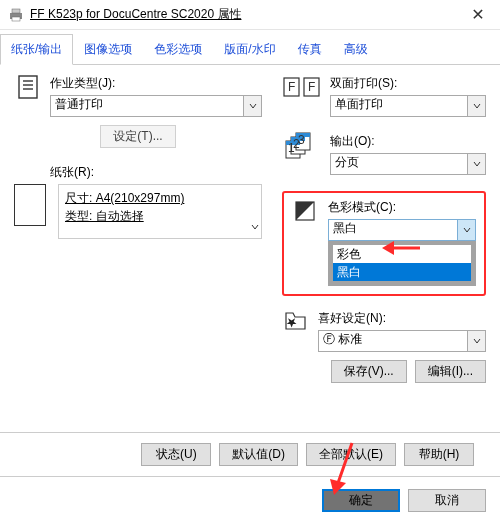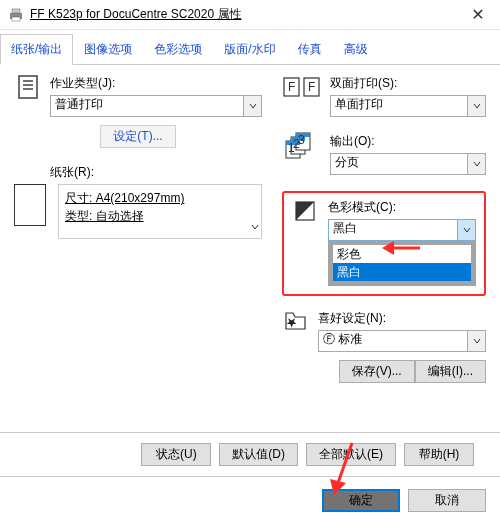--- a/index.html
+++ b/index.html
@@ -20,22 +20,22 @@
 .group { margin-bottom: 16px; }
 .group-row { display: flex; align-items: flex-start; gap: 8px; }
 .group-icon { width: 28px; height: 24px; flex-shrink: 0; display: flex; align-items: center; justify-content: center; }
 .group-body { flex: 1; }
 .group-label { margin-bottom: 3px; }
 .select { width: 100%; height: 22px; border: 1px solid #a9a9a9; background: #fff; padding: 0 4px; display: flex; align-items: flex-start; justify-content: space-between; position: relative; }
 .select .chev { border-left: 1px solid #a9a9a9; height: 20px; width: 18px; display: flex; align-items: center; justify-content: center; background: #f0f0f0; margin-right: -4px; }
 .select .chev svg { width: 8px; height: 8px; }
 
 .btn { height: 23px; padding: 0 12px; border: 1px solid #adadad; background: #e1e1e1; display: inline-flex; align-items: center; justify-content: center; min-width: 70px; }
-.btn.disabled { color: #1d4ed8; border-color: #d0d0d0; background: #f4f4f4; text-align: right; }
-.btn-row { display: flex; justify-content: flex-end; align-items: center; }
+.btn.disabled { color: #404040; border-color: #d0d0d0; background: #f4f4f4; text-align: right; }
+.btn-row { display: flex; gap: 8px; justify-content: flex-end; align-items: center; }
 
 .paper-preview { width: 32px; height: 42px; border: 1px solid #333; background: #fff; flex-shrink: 0; margin-right: 4px; }
 .paper-info-box { width: 204px; height: 55px; border: 1px solid #ccc; padding: 4px 6px; line-height: 1.5; text-decoration: underline; }
 
 .red-box { border: 2px solid #ff2b2b; padding: 6px 8px 8px 8px; border-radius: 3px; margin-bottom: 14px; }
 .dropdown-open { border: 5px solid #a3a3a3; background: #fff; margin-top: -1px; }
 .dropdown-open .opt { height: 18px; padding: 0 4px; display: flex; align-items: center; }
 .dropdown-open .opt.hi { background: #0078d7; color: #fff; }
 
 .red-arrow { position: absolute; pointer-events: none; }

